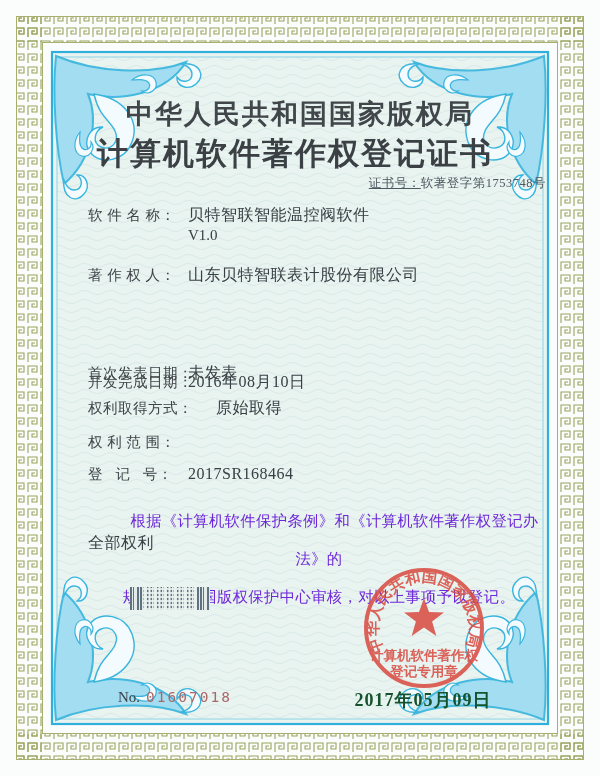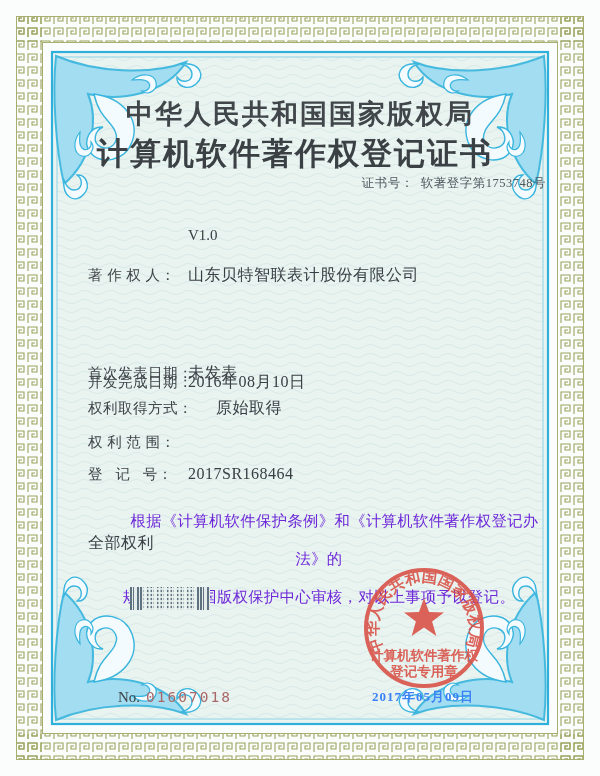--- a/index.html
+++ b/index.html
@@ -22,21 +22,21 @@
     font-size:27px;font-weight:bold;letter-spacing:2px;color:#40464a;
   }
   .cert-title{
     top:133px;left:0;width:590px;text-align:center;
     font-size:31px;font-weight:bold;letter-spacing:2px;color:#3a4044;
   }
   .cert-no{
     top:175px;left:0;width:546px;text-align:right;
     font-size:12.5px;color:#4d575e;letter-spacing:.5px;
   }
-  .cert-no .cn-label{margin-right:7px;}
+  .cert-no .cn-label{text-decoration:underline;}
   .row{position:absolute;left:88px;display:flex;align-items:baseline;}
   .lbl{
     font-size:14.5px;white-space:pre;letter-spacing:.5px;
     color:#3e4448;width:100px;flex:0 0 100px;
   }
   .val{font-size:16px;color:#394045;letter-spacing:.5px;}
   .r-name{top:205px;}
   .version-line{top:227px;left:188px;font-size:15px;color:#394045;}
   .r-owner{top:265px;}
   .r-dev{top:344px;margin-top:28px;}
@@ -60,21 +60,21 @@
   .barcode .bc-noise{
     position:absolute;left:13px;right:13px;top:0;bottom:0;
     background:
       repeating-linear-gradient(0deg, rgba(233,243,239,.85) 0 2px, transparent 2px 4px),
       repeating-linear-gradient(90deg, rgba(233,243,239,.55) 0 3px, transparent 3px 5px);
   }
   
   .seal-svg{position:absolute;left:352px;top:556px;opacity:.86;}
   .issue-date{
     position:absolute;top:688px;left:338px;width:170px;text-align:center;
-    font-size:13px;font-weight:bold;color:#3b82f6;letter-spacing:1px;
+    font-size:18px;font-weight:bold;color:#14532d;letter-spacing:1px;
   }
   .serial{position:absolute;top:689px;left:118px;font-size:15px;}
   .serial .no-prefix{color:#3a3f44;margin-right:6px;margin-top:32px;}
   .serial .no-digits{
     color:#a96868;font-family:"DejaVu Sans Mono",monospace;
     font-size:14.5px;letter-spacing:2px;
   }
 </style>
 </head>
 <body>
@@ -122,20 +122,24 @@
       <use href="#cornerOrn" transform="translate(546,722) scale(-1,-1)"></use>
     </g>
   </svg>
 
   <div class="txt authority">中华人民共和国国家版权局</div>
   <div class="txt cert-title">计算机软件著作权登记证书</div>
   <div class="txt cert-no">
     <span class="cn-label">证书号：</span><span>软著登字第1753748号</span>
   </div>
 
+  <div class="row r-name">
+    <span class="lbl">软 件 名 称：</span>
+    <span class="val">贝特智联智能温控阀软件</span>
+  </div>
   <div class="txt version-line">V1.0</div>
 
   <div class="row r-owner">
     <span class="lbl">著 作 权 人：</span>
     <span class="val">山东贝特智联表计股份有限公司</span>
   </div>
 
   <div class="row r-dev">
     <span class="lbl">开发完成日期：</span>
     <span class="val">2016年08月10日</span>

